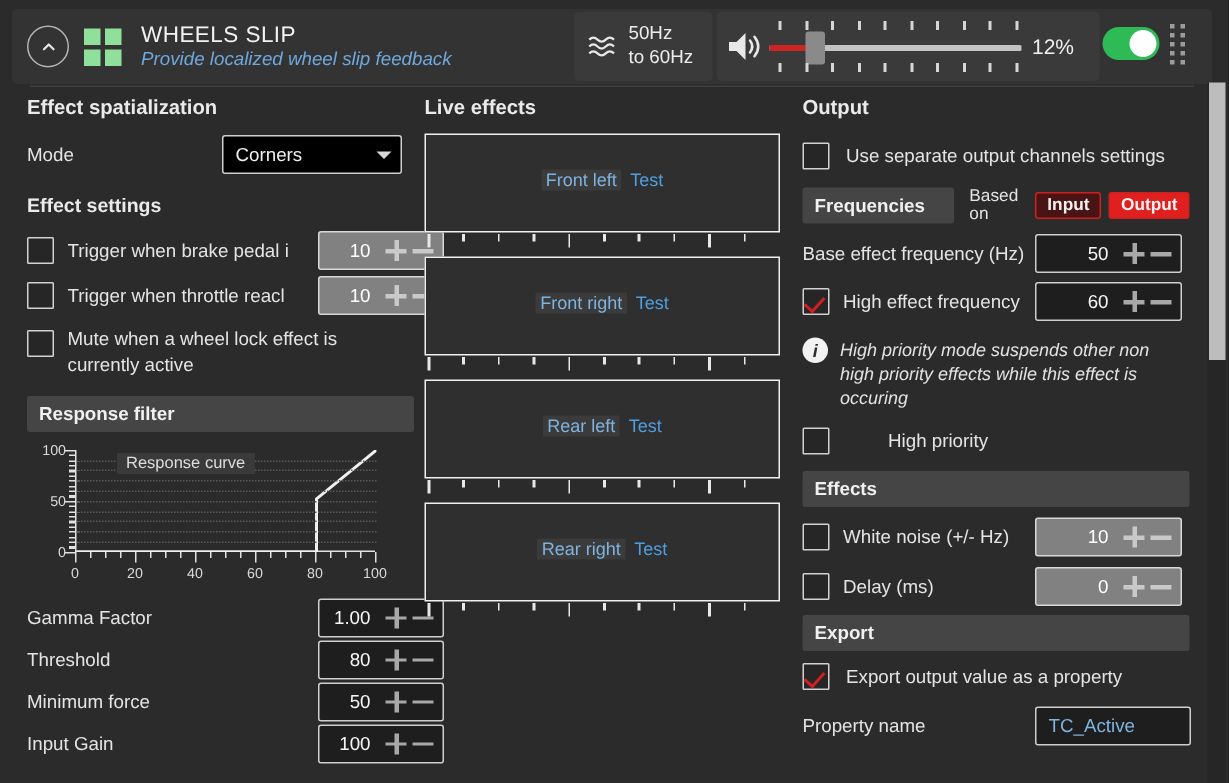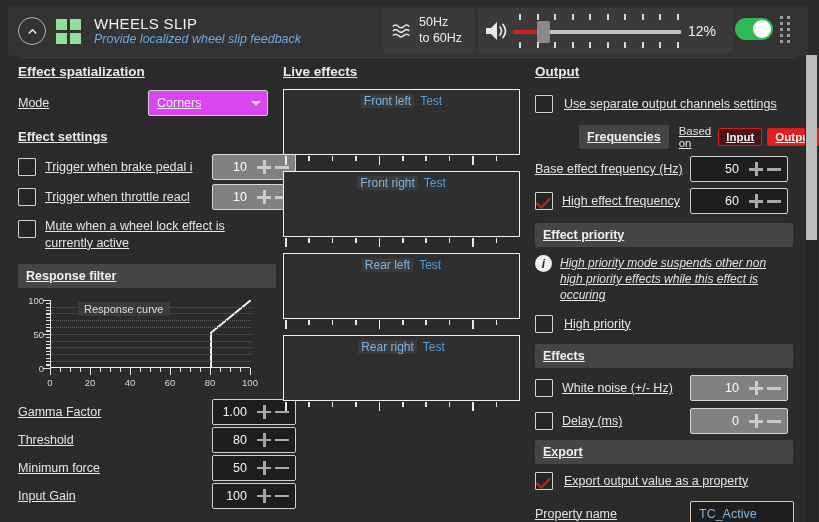--- a/index.html
+++ b/index.html
@@ -95,21 +95,21 @@
     gap: 3px 4px; cursor: pointer;
   }
   .dots span { background: #9c9c9c; display:block; }
 
   .hdr-rule {
     position: absolute; left: 20px; top: 57px; width: 776px; height: 1px;
     background: #3f3f3f;
   }
 
   
-  .col { position: absolute; top: 64px; text-decoration: underline; }
+  .col { position: absolute; top: 64px; }
   .col-left  { left: 18px;  width: 258px; }
   .col-mid   { left: 283px; width: 240px; }
   .col-right { left: 535px; width: 258px; }
 
   .sec-title {
     font-size: 13.5px; font-weight: bold; color: #eaeaea;
     margin-bottom: 10px;
   }
   .sub-title {
     font-size: 13px; font-weight: bold; color: #eaeaea;
@@ -118,21 +118,21 @@
   .bar-title {
     background: #454545; font-size: 12.5px; font-weight: bold; color: #f0f0f0;
     padding: 5px 8px; border-radius: 2px;
   }
 
   .row { display: flex; align-items: center; position: relative; }
   .lbl { font-size: 12.5px; color: #e4e4e4; }
 
   
   .dropdown {
-    width: 120px; height: 26px; background: #d946ef;
+    width: 120px; height: 26px; background: #000000;
     border: 1px solid #cfcfcf; border-radius: 2px;
     display: flex; align-items: center; justify-content: space-between;
     padding: 0 6px 0 8px; cursor: pointer;
   }
   .dropdown span { font-size: 12.5px; color: #f0f0f0; }
   .caret {
     width: 0; height: 0; border-left: 5px solid transparent;
     border-right: 5px solid transparent; border-top: 5px solid #d8d8d8;
   }
 
@@ -200,21 +200,21 @@
   .lpanel-box {
     width: 237px; height: 66px; border: 1.5px solid #f0f0f0; background: #2f2f2f;
   }
   .lpanel-cap {
     position: absolute; left: 0; right: 0; top: 5px;
     display: flex; justify-content: center; align-items: baseline; gap: 6px;
   }
   .lpanel-cap .nm {
     background: #3b3b3b; color: #7fb3e0; font-size: 12px; padding: 0 3px;
   }
-  .lpanel-cap .tst { color: #4f9ee0; font-size: 12px; cursor: pointer; }
+  .lpanel-cap .tst { color: #4f9ee0; font-size: 12px; cursor: pointer; margin-top: 19px; }
   .lticks { position: relative; width: 237px; height: 9px; margin-top: 1px; }
   .lticks i { position: absolute; top: 0; width: 1.5px; background: #e8e8e8; display: block; }
 
   
   .redbtn {
     font-size: 11.5px; font-weight: bold; color: #f2f2f2;
     padding: 2px 7px; border-radius: 2px; cursor: pointer;
     border: 1px solid #cf2020;
   }
   .redbtn.off { background: #4a1414; }
@@ -561,21 +561,21 @@
   </div>
 
   <div class="col col-right">
     <div class="sec-title">Output</div>
 
     <div class="row" style="height:30px;">
       <div class="cb"></div>
       <div class="lbl" style="margin-left:11px;text-align:center;">Use separate output channels settings</div>
     </div>
 
-    <div class="row" style="margin-top:6px;margin-left:44px;">
+    <div class="row" style="margin-top:6px;">
       <div class="bar-title" style="width:128px;">Frequencies</div>
       <div class="lbl" style="margin-left:10px; font-size:11.5px;">Based on</div>
       <div class="redbtn off" style="margin-left:7px;">Input</div>
       <div class="redbtn on" style="margin-left:5px;">Output</div>
     </div>
 
     <div class="row" style="height:32px; margin-top:4px;align-items:center;">
       <div class="lbl">Base effect frequency (Hz)</div>
       <div class="spin" style="position:absolute; left:155px; width:98px;">
         <span class="val">50</span>
@@ -587,28 +587,27 @@
     <div class="row" style="height:32px;">
       <div class="cb checked"></div>
       <div class="lbl" style="margin-left:9px; white-space:nowrap; overflow:hidden; width:118px;">High effect frequency (</div>
       <div class="spin" style="position:absolute; left:155px; width:98px;">
         <span class="val">60</span>
         <i class="pm plus"></i>
         <i class="pm minus"></i>
       </div>
     </div>
 
-    <div class="bar-title" style="margin-top:6px;">Effect priority</div>
 
     <div class="row" style="margin-top:8px; align-items:flex-start;">
       <div class="info-ic">i</div>
       <div class="ital-note" style="margin-left:8px; width:228px;">High priority mode suspends other non high priority effects while this effect is occuring</div>
     </div>
 
-    <div class="row" style="height:32px; margin-top:4px;">
+    <div class="row" style="height:32px; margin-top:4px;gap:28px;">
       <div class="cb"></div>
       <div class="lbl" style="margin-left:11px;">High priority</div>
     </div>
 
     <div class="bar-title" style="margin-top:4px;">Effects</div>
 
     <div class="row" style="height:33px; margin-top:4px;">
       <div class="cb"></div>
       <div class="lbl" style="margin-left:9px;">White noise (+/- Hz)</div>
       <div class="spin dis" style="position:absolute; left:155px; width:98px;">

